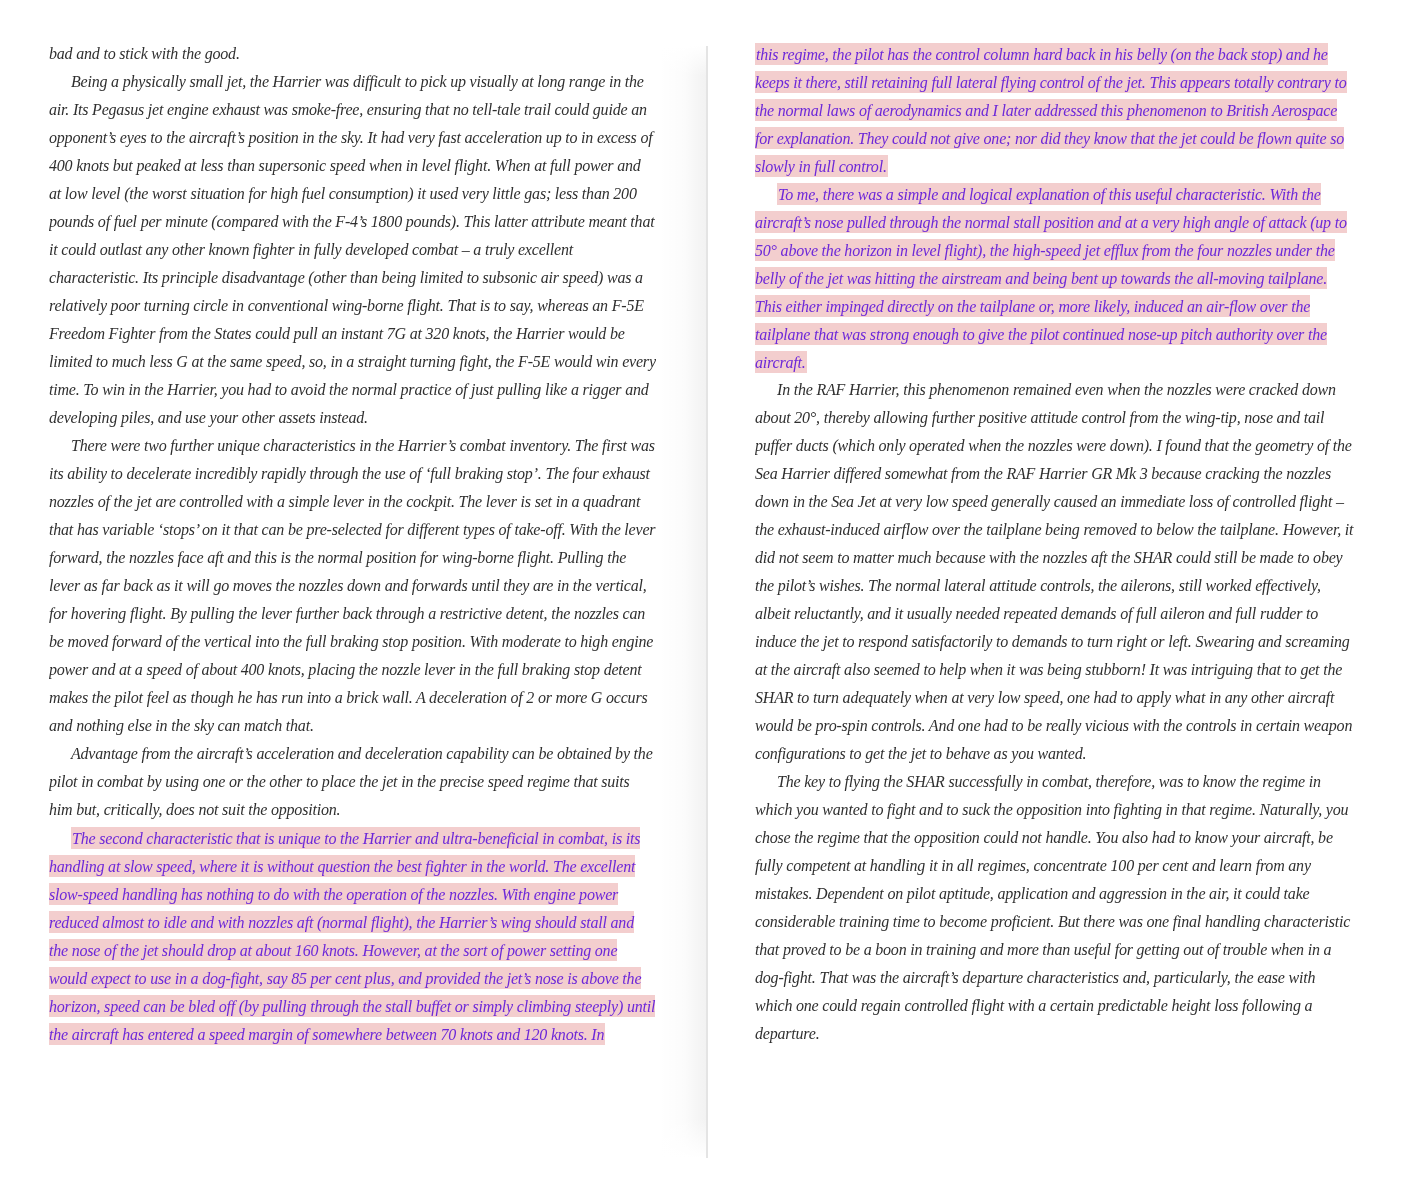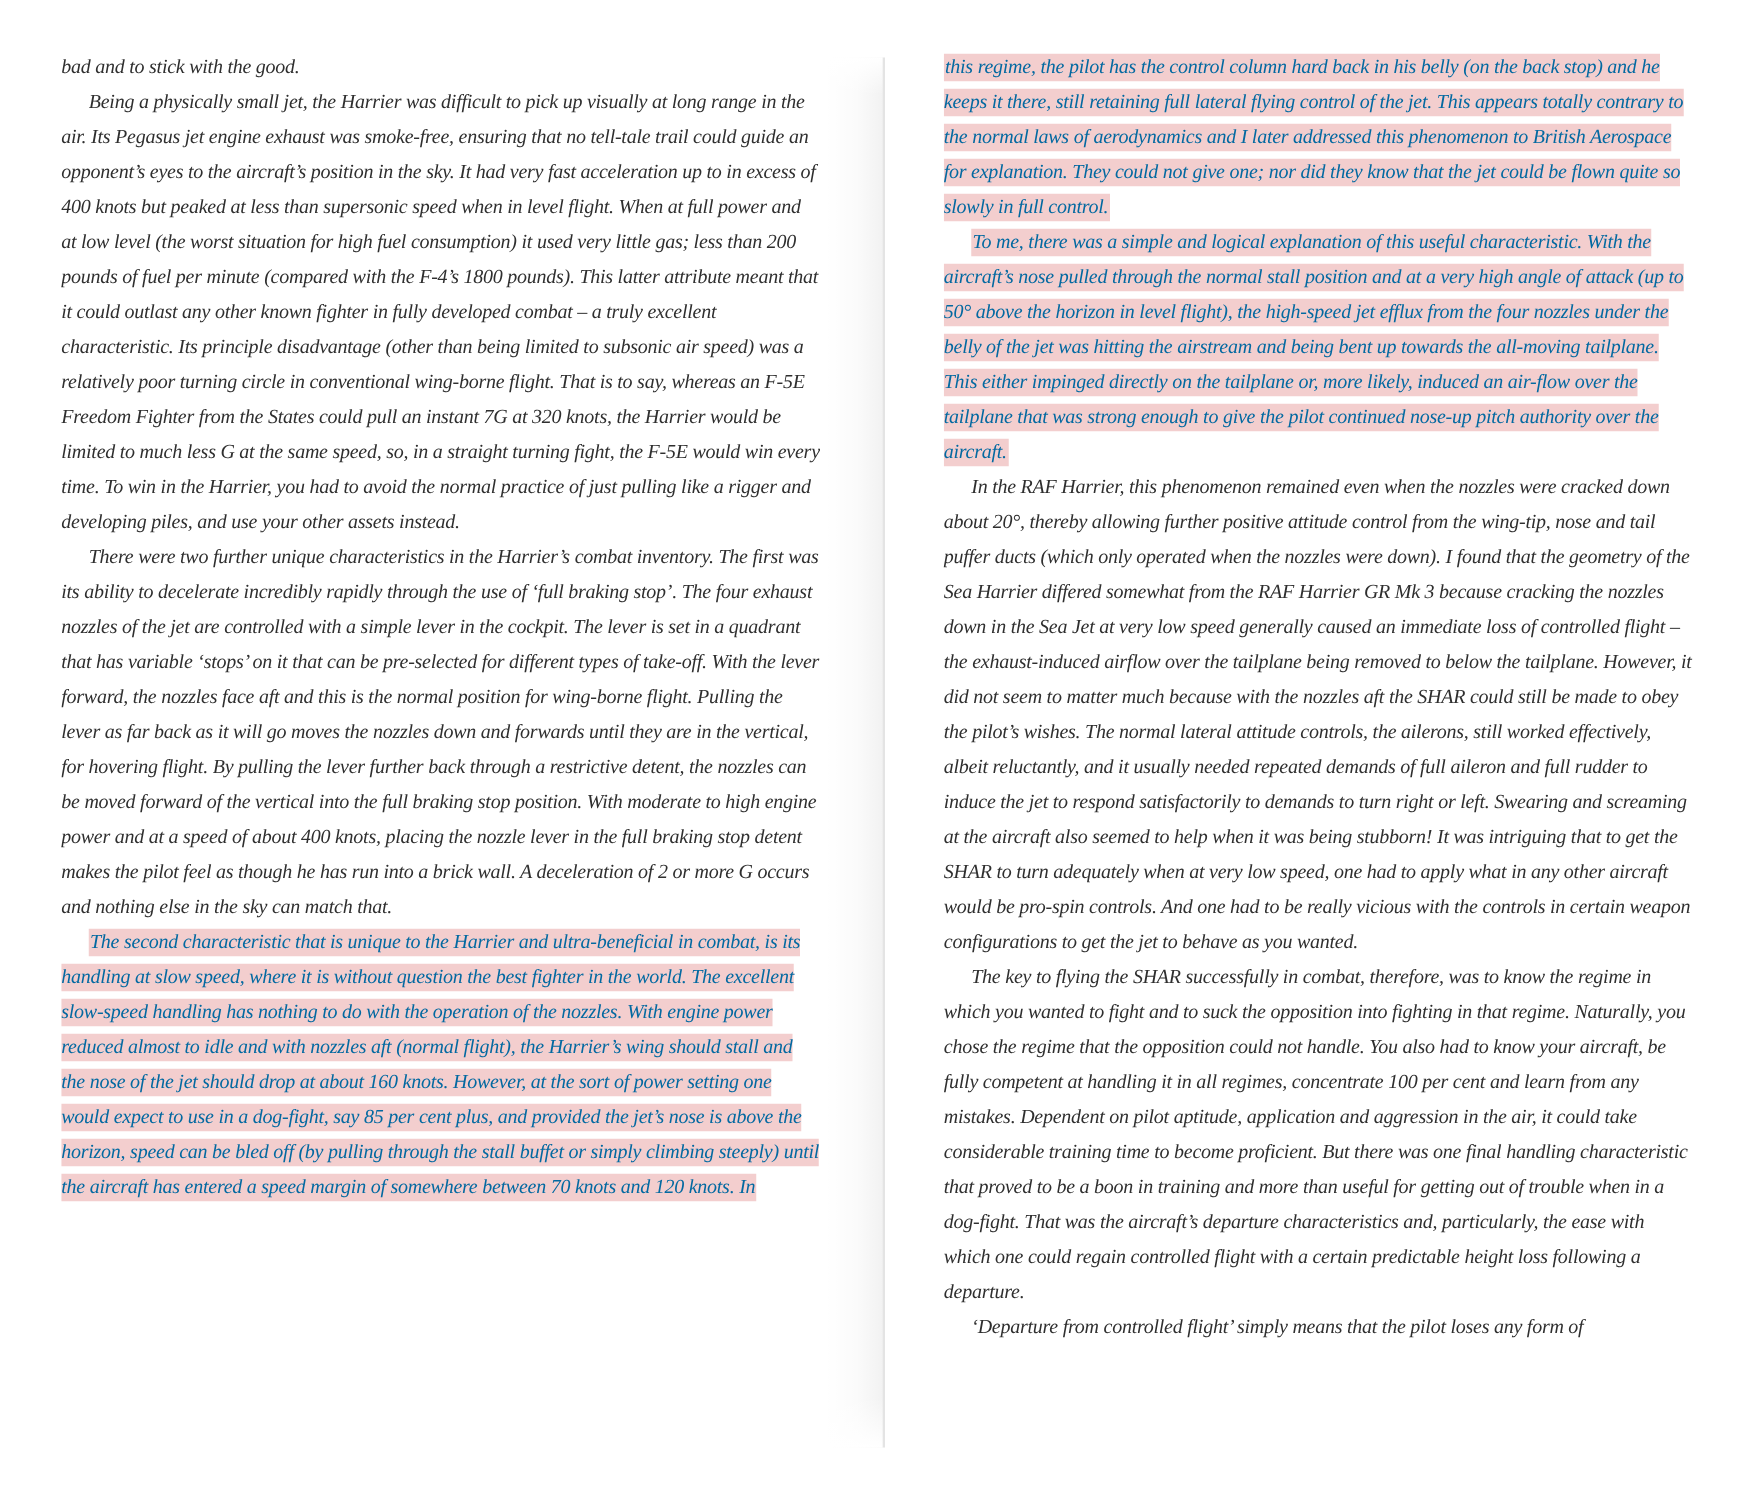--- a/index.html
+++ b/index.html
@@ -36,21 +36,21 @@
     letter-spacing: -0.2px;
     text-align: left;
   }
   .page-content p {
     margin: 0;
     padding: 0;
   }
   .page-content p.indent { text-indent: 22px; }
   mark.hl {
     background: #f3cece;
-    color: #0369a1;
+    color: #6d28d9;
     padding: 2.5px 1px;
   }
   
   .fold {
     position: absolute;
     left: 659px;
     top: 46px;
     width: 47px;
     height: 1112px;
     background: linear-gradient(to right, rgba(0,0,0,0) 0%, rgba(0,0,0,0.015) 55%, rgba(0,0,0,0.05) 100%);
@@ -71,28 +71,28 @@
 </style>
 </head>
 <body>
 
 <div class="spread">
   <div class="page page-left">
     <div class="page-content">
         <p>bad and to stick with the good.</p>
         <p class="indent">Being a physically small jet, the Harrier was difficult to pick up visually at long range in the air. Its Pegasus jet engine exhaust was smoke-free, ensuring that no tell-tale trail could guide an opponent’s eyes to the aircraft’s position in the sky. It had very fast acceleration up to in excess of 400 knots but peaked at less than supersonic speed when in level flight. When at full power and at low level (the worst situation for high fuel consumption) it used very little gas; less than 200 pounds of fuel per minute (compared with the F-4’s 1800 pounds). This latter attribute meant that it could outlast any other known fighter in fully developed combat – a truly excellent characteristic. Its principle disadvantage (other than being limited to subsonic air speed) was a relatively poor turning circle in conventional wing-borne flight. That is to say, whereas an F-5E Freedom Fighter from the States could pull an instant 7G at 320 knots, the Harrier would be limited to much less G at the same speed, so, in a straight turning fight, the F-5E would win every time. To win in the Harrier, you had to avoid the normal practice of just pulling like a rigger and developing piles, and use your other assets instead.</p>
         <p class="indent">There were two further unique characteristics in the Harrier’s combat inventory. The first was its ability to decelerate incredibly rapidly through the use of ‘full braking stop’. The four exhaust nozzles of the jet are controlled with a simple lever in the cockpit. The lever is set in a quadrant that has variable ‘stops’ on it that can be pre-selected for different types of take-off. With the lever forward, the nozzles face aft and this is the normal position for wing-borne flight. Pulling the lever as far back as it will go moves the nozzles down and forwards until they are in the vertical, for hovering flight. By pulling the lever further back through a restrictive detent, the nozzles can be moved forward of the vertical into the full braking stop position. With moderate to high engine power and at a speed of about 400 knots, placing the nozzle lever in the full braking stop detent makes the pilot feel as though he has run into a brick wall. A deceleration of 2 or more G occurs and nothing else in the sky can match that.</p>
+        <p class="indent">Advantage from the aircraft’s acceleration and deceleration capability can be obtained by the pilot in combat by using one or the other to place the jet in the precise speed regime that suits him but, critically, does not suit the opposition.</p>
         <p class="indent"><mark class="hl">The second characteristic that is unique to the Harrier and ultra-beneficial in combat, is its handling at slow speed, where it is without question the best fighter in the world. The excellent slow-speed handling has nothing to do with the operation of the nozzles. With engine power reduced almost to idle and with nozzles aft (normal flight), the Harrier’s wing should stall and the nose of the jet should drop at about 160 knots. However, at the sort of power setting one would expect to use in a dog-fight, say 85 per cent plus, and provided the jet’s nose is above the horizon, speed can be bled off (by pulling through the stall buffet or simply climbing steeply) until the aircraft has entered a speed margin of somewhere between 70 knots and 120 knots. In</mark></p>
       </div>
   </div>
 
   <div class="fold"></div>
 
   <div class="page page-right">
     <div class="page-content">
         <p><mark class="hl">this regime, the pilot has the control column hard back in his belly (on the back stop) and he keeps it there, still retaining full lateral flying control of the jet. This appears totally contrary to the normal laws of aerodynamics and I later addressed this phenomenon to British Aerospace for explanation. They could not give one; nor did they know that the jet could be flown quite so slowly in full control.</mark></p>
         <p class="indent"><mark class="hl">To me, there was a simple and logical explanation of this useful characteristic. With the aircraft’s nose pulled through the normal stall position and at a very high angle of attack (up to 50° above the horizon in level flight), the high-speed jet efflux from the four nozzles under the belly of the jet was hitting the airstream and being bent up towards the all-moving tailplane. This either impinged directly on the tailplane or, more likely, induced an air-flow over the tailplane that was strong enough to give the pilot continued nose-up pitch authority over the aircraft.</mark></p>
         <p class="indent">In the RAF Harrier, this phenomenon remained even when the nozzles were cracked down about 20°, thereby allowing further positive attitude control from the wing-tip, nose and tail puffer ducts (which only operated when the nozzles were down). I found that the geometry of the Sea Harrier differed somewhat from the RAF Harrier GR Mk 3 because cracking the nozzles down in the Sea Jet at very low speed generally caused an immediate loss of controlled flight – the exhaust-induced airflow over the tailplane being removed to below the tailplane. However, it did not seem to matter much because with the nozzles aft the SHAR could still be made to obey the pilot’s wishes. The normal lateral attitude controls, the ailerons, still worked effectively, albeit reluctantly, and it usually needed repeated demands of full aileron and full rudder to induce the jet to respond satisfactorily to demands to turn right or left. Swearing and screaming at the aircraft also seemed to help when it was being stubborn! It was intriguing that to get the SHAR to turn adequately when at very low speed, one had to apply what in any other aircraft would be pro-spin controls. And one had to be really vicious with the controls in certain weapon configurations to get the jet to behave as you wanted.</p>
         <p class="indent">The key to flying the SHAR successfully in combat, therefore, was to know the regime in which you wanted to fight and to suck the opposition into fighting in that regime. Naturally, you chose the regime that the opposition could not handle. You also had to know your aircraft, be fully competent at handling it in all regimes, concentrate 100 per cent and learn from any mistakes. Dependent on pilot aptitude, application and aggression in the air, it could take considerable training time to become proficient. But there was one final handling characteristic that proved to be a boon in training and more than useful for getting out of trouble when in a dog-fight. That was the aircraft’s departure characteristics and, particularly, the ease with which one could regain controlled flight with a certain predictable height loss following a departure.</p>
-        <p class="indent">‘Departure from controlled flight’ simply means that the pilot loses any form of</p>
       </div>
   </div>
 </div>
 
 </body></html>

